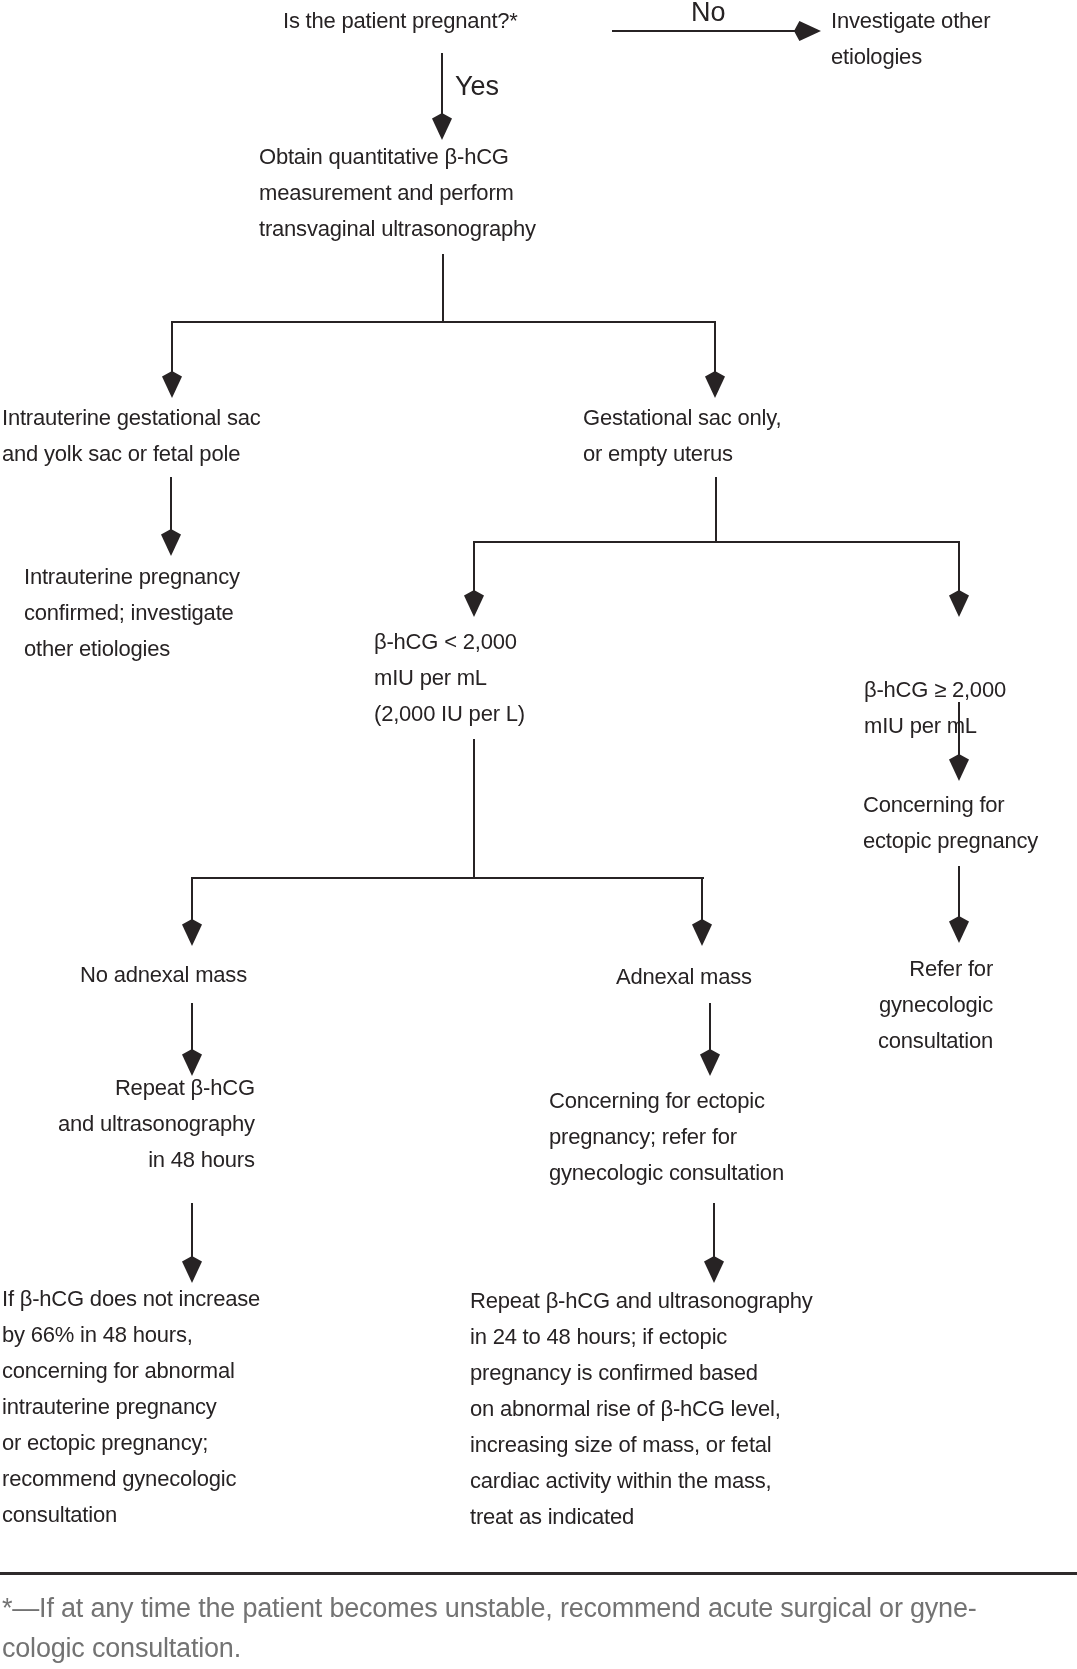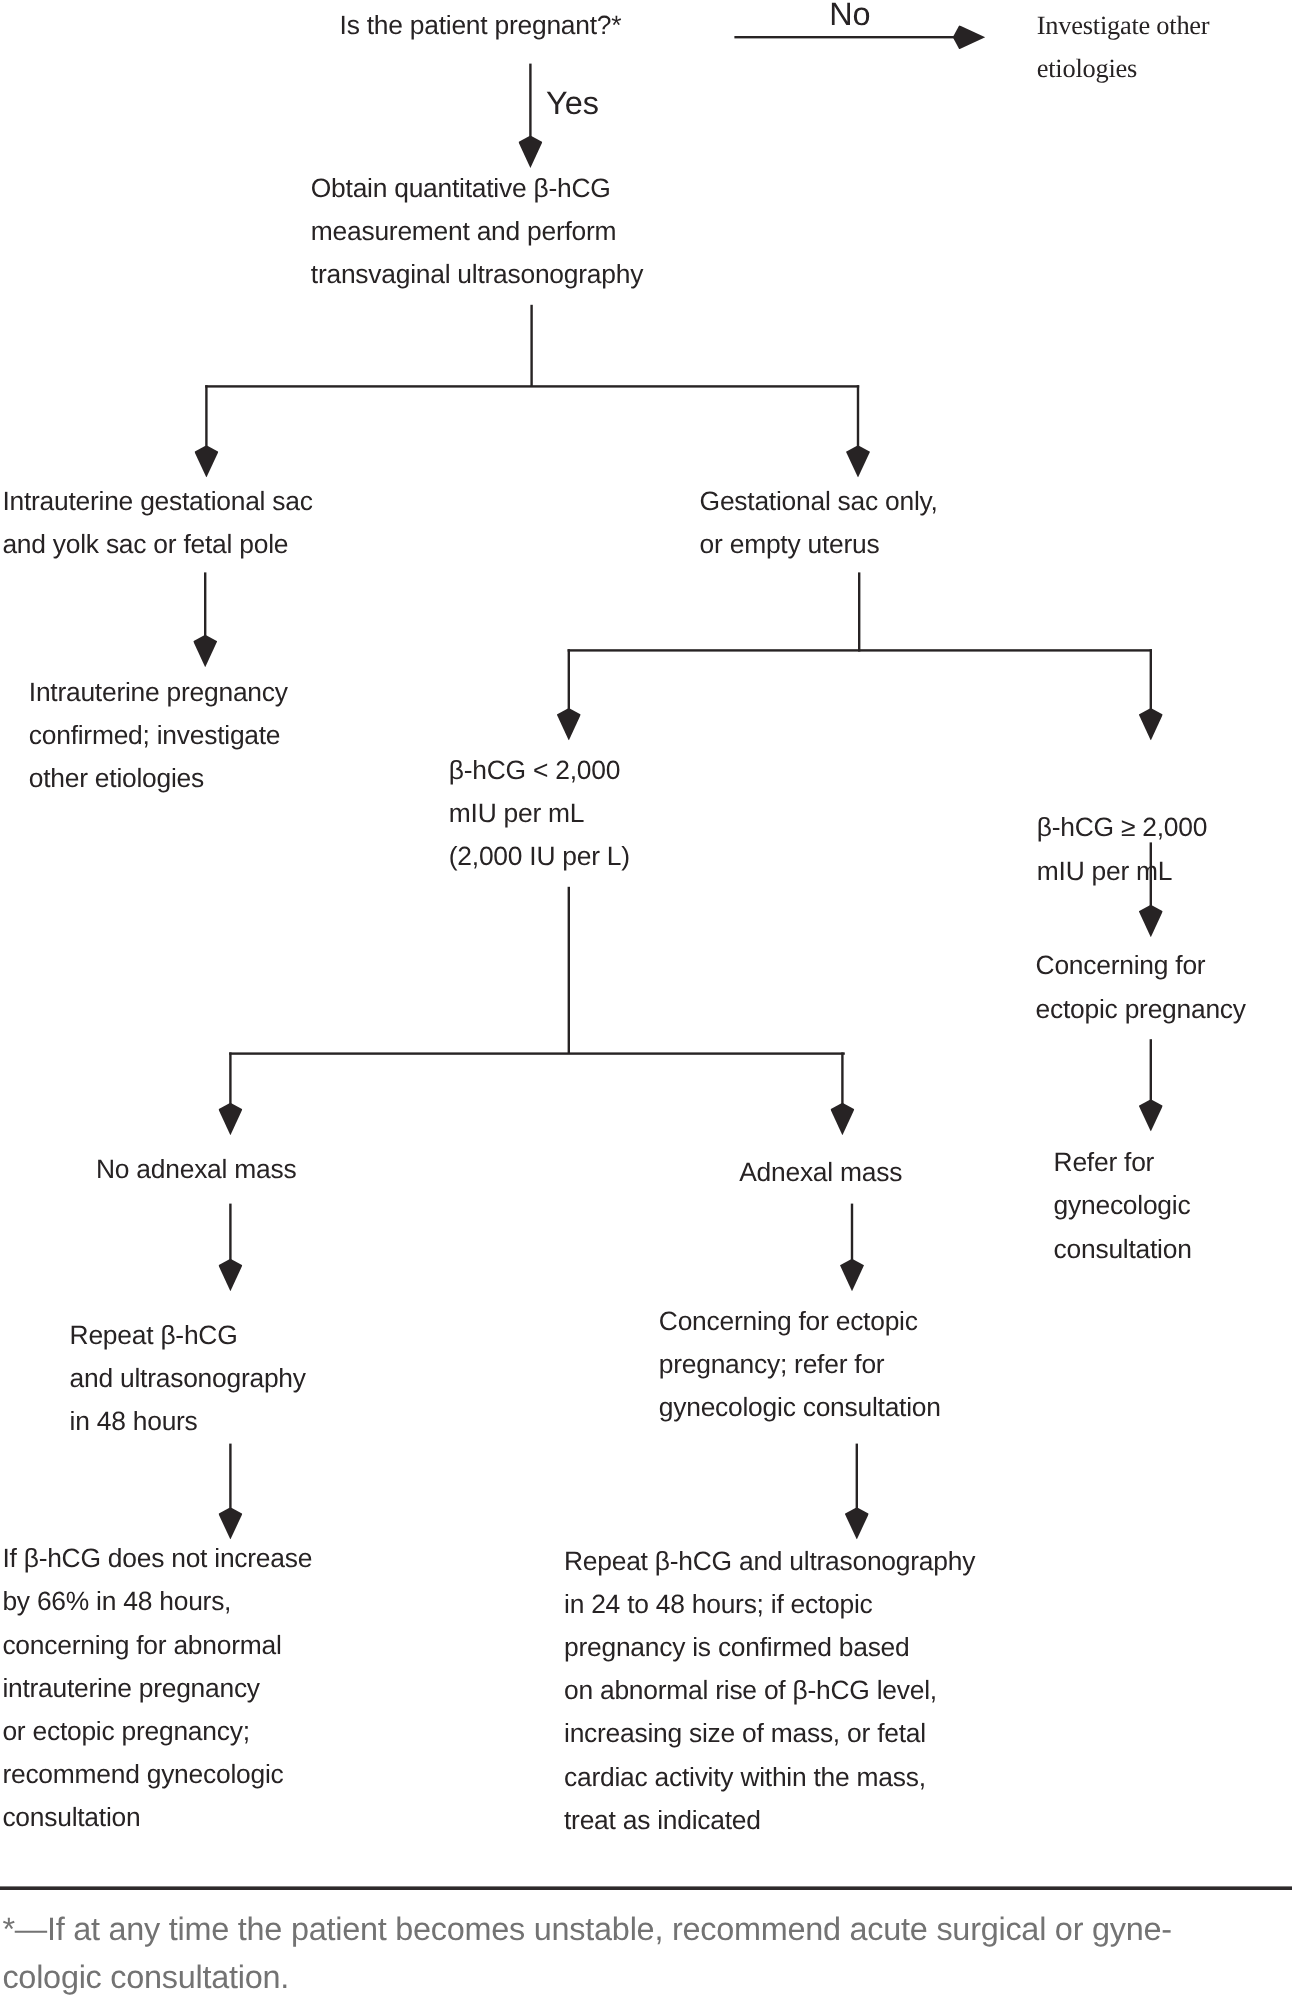--- a/index.html
+++ b/index.html
@@ -46,46 +46,46 @@
     clip-path:polygon(0% 50%,20% 0%,100% 50%,20% 100%);
   }
 </style>
 </head>
 <body>
 
 <div id="canvas">
 
   <div class="node" style="left:283px;top:3px;">Is the patient pregnant?*</div>
   <div class="edge-label" style="left:691px;top:-5px;">No</div>
-  <div class="node" style="left:864px;top:3px;font-family:Liberation Serif, serif;">Investigate other
+  <div class="node" style="left:831px;top:3px;">Investigate other
 etiologies</div>
   <div class="edge-label" style="left:455px;top:69px;">Yes</div>
   <div class="node" style="left:259px;top:139px;">Obtain quantitative β-hCG
 measurement and perform
 transvaginal ultrasonography</div>
   <div class="node" style="left:2px;top:400px;">Intrauterine gestational sac
 and yolk sac or fetal pole</div>
   <div class="node" style="left:583px;top:400px;">Gestational sac only,
 or empty uterus</div>
   <div class="node" style="left:24px;top:559px;">Intrauterine pregnancy
 confirmed; investigate
 other etiologies</div>
   <div class="node" style="left:374px;top:624px;">β-hCG &lt; 2,000
 mIU per mL
 (2,000 IU per L)</div>
   <div class="node" style="left:864px;top:624px;margin-top:48px;">β-hCG ≥ 2,000
 mIU per mL</div>
   <div class="node" style="left:832px;top:787px;margin-left:31px;">Concerning for
 ectopic pregnancy</div>
-  <div class="node" style="left:878px;top:951px;">Refer for
+  <div class="node" style="left:878px;top:951px;text-align:right;">Refer for
 gynecologic
 consultation</div>
   <div class="node" style="left:80px;top:957px;">No adnexal mass</div>
   <div class="node" style="left:616px;top:959px;">Adnexal mass</div>
-  <div class="node" style="left:58px;top:1095px;">Repeat β-hCG
+  <div class="node" style="left:58px;top:1070px;text-align:right;">Repeat β-hCG
 and ultrasonography
 in 48 hours</div>
   <div class="node" style="left:549px;top:1083px;">Concerning for ectopic
 pregnancy; refer for
 gynecologic consultation</div>
   <div class="node" style="left:2px;top:1281px;">If β-hCG does not increase
 by 66% in 48 hours,
 concerning for abnormal
 intrauterine pregnancy
 or ectopic pregnancy;

